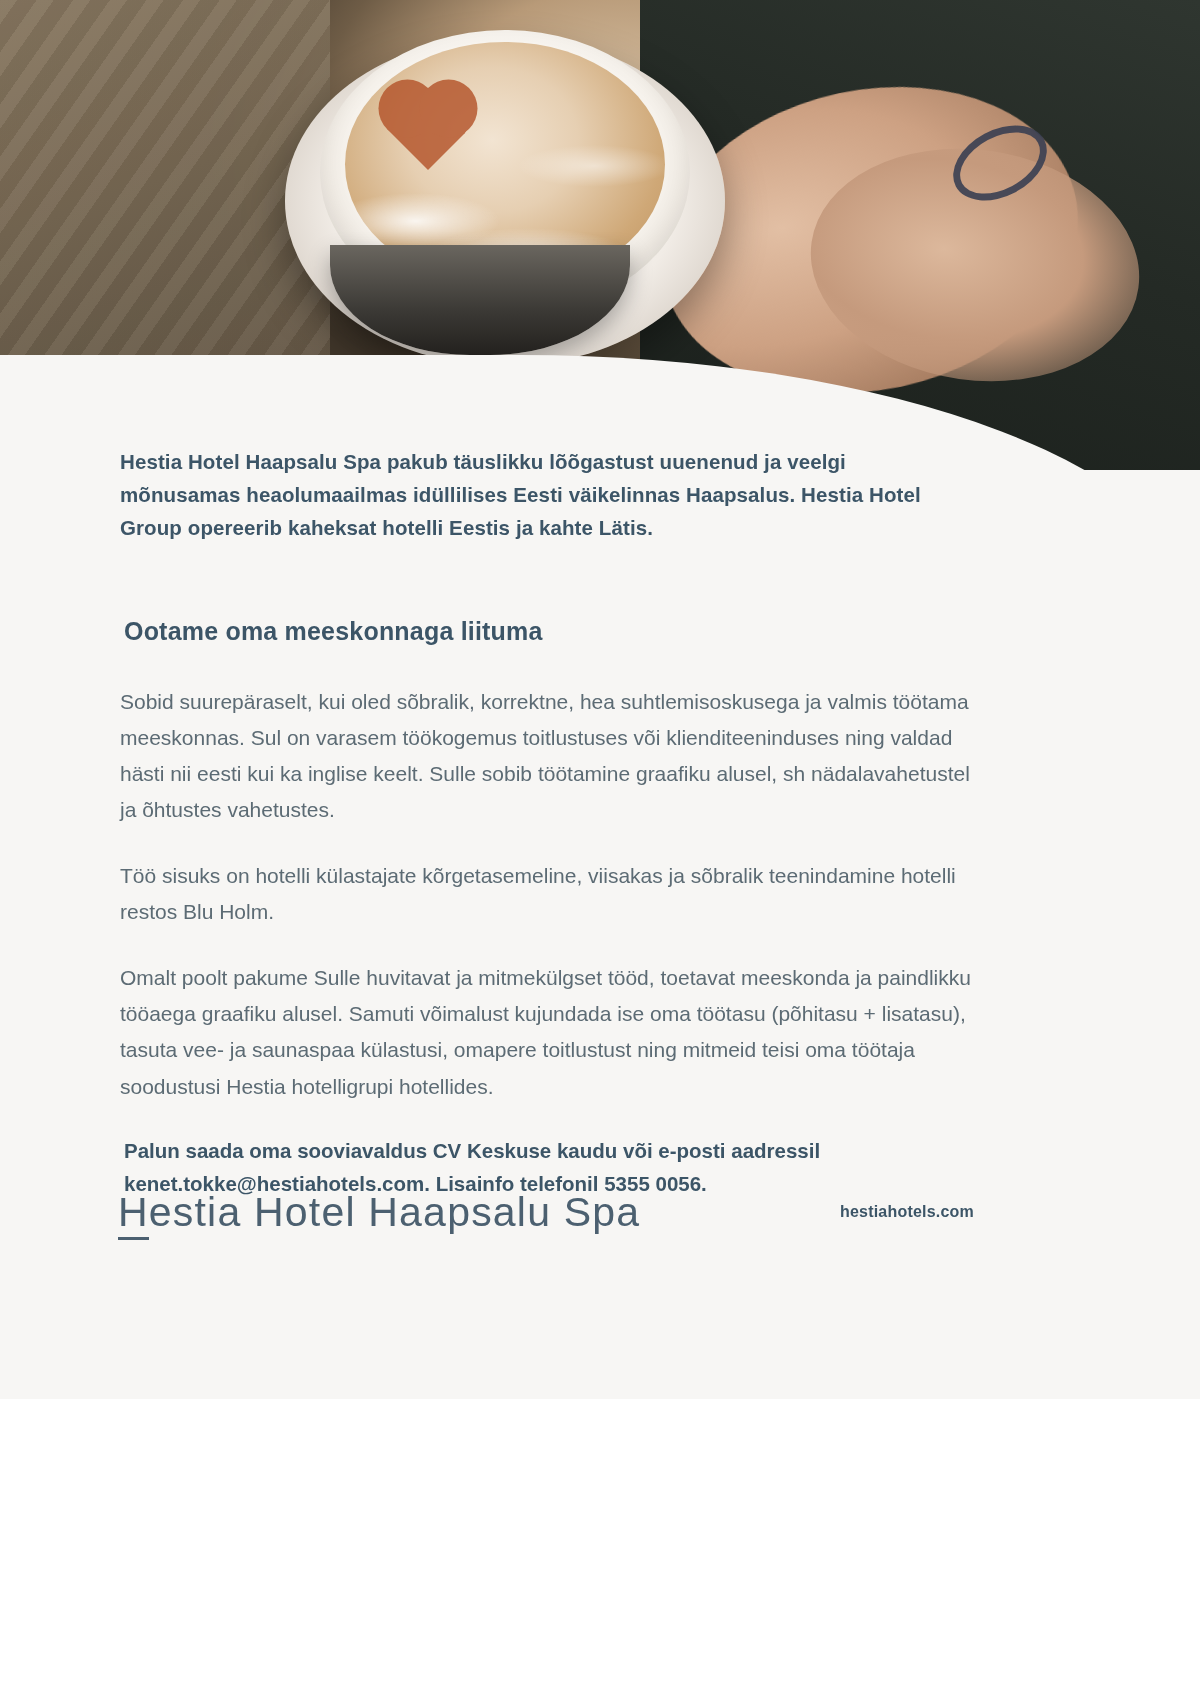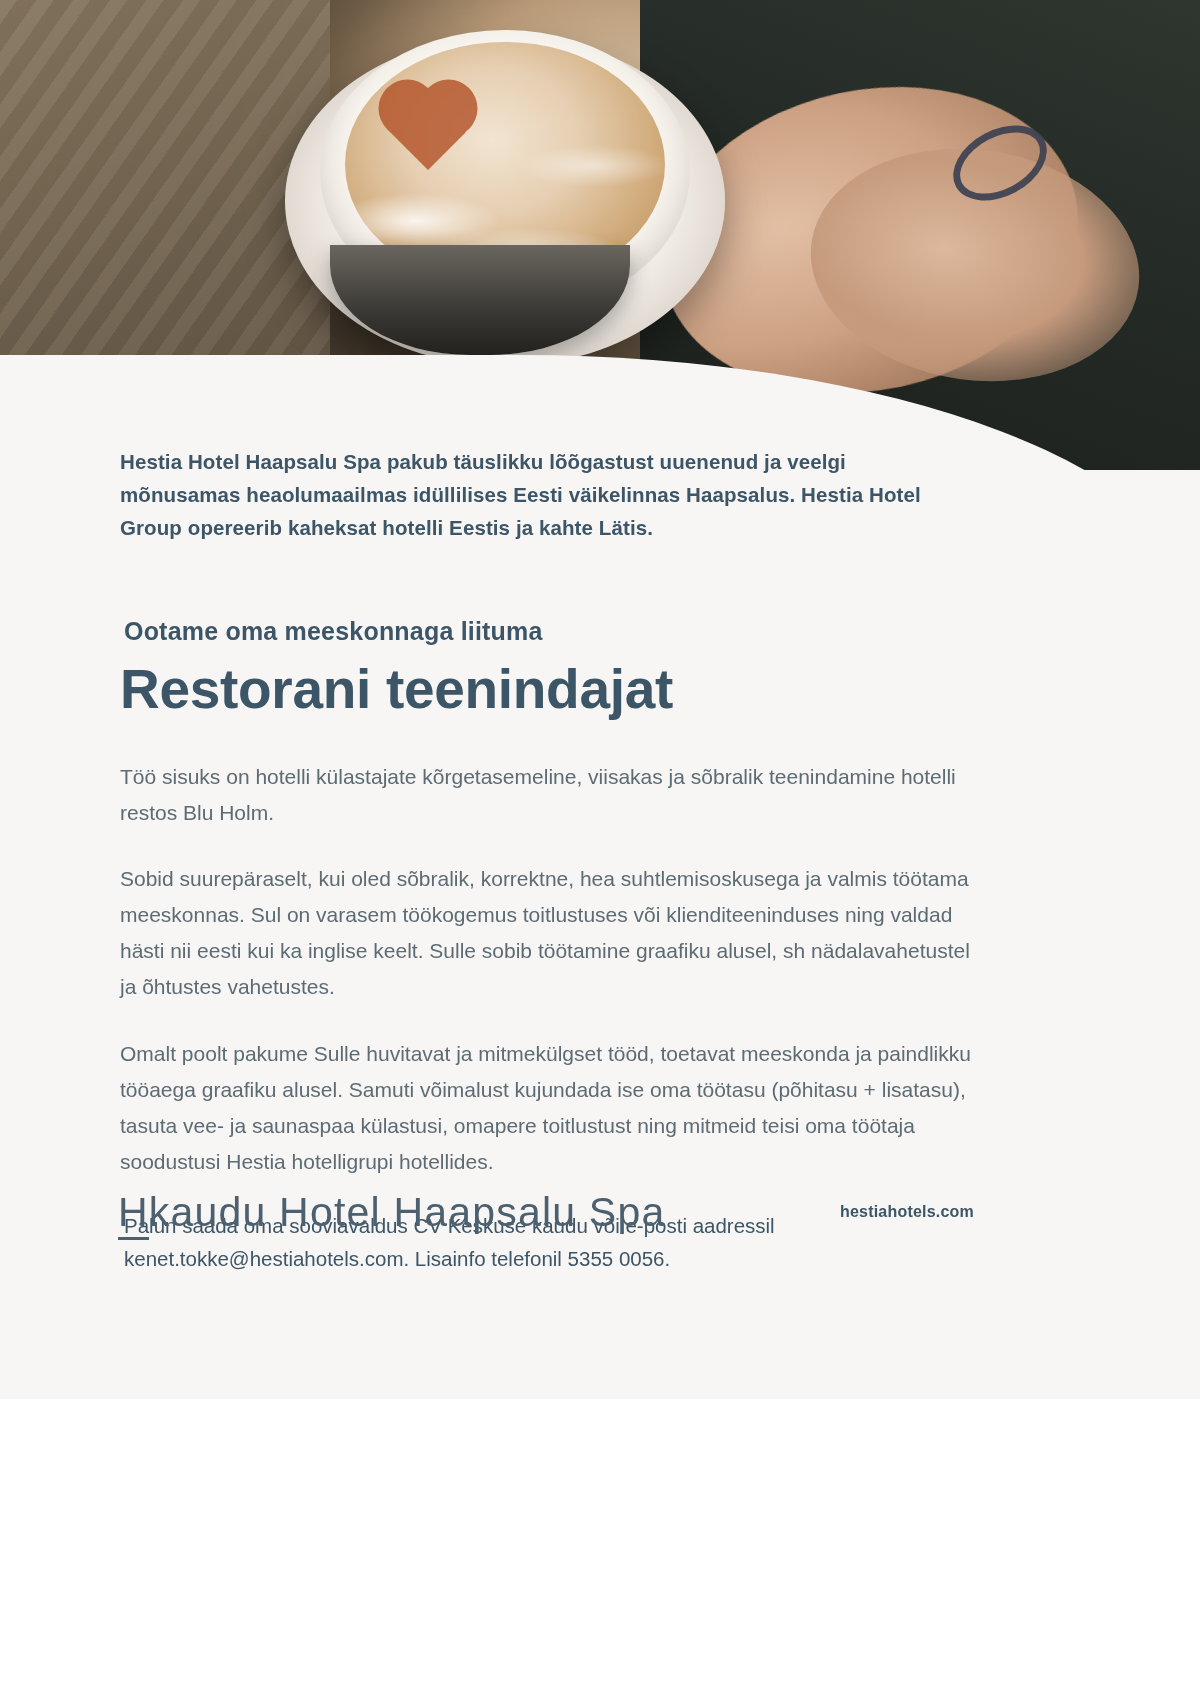--- a/index.html
+++ b/index.html
@@ -194,21 +194,21 @@
     font-size: 21px;
     line-height: 1.72;
   }
   .body p {
     margin: 0 0 30px 0;
   }
   .apply {
     margin: 20px 0 0 124px;
     width: 830px;
     color: #3c5567;
-    font-weight: normal;
+    font-weight: bold;
     font-size: 20.5px;
     line-height: 1.6;
   }
 
   
   .footer {
     position: absolute;
     left: 0;
     bottom: 150px;
     width: 1200px;
@@ -256,29 +256,28 @@
     <div class="handle"></div>
   </div>
 
   <div class="curve"></div>
 
   <div class="content">
 
     <div class="intro">Hestia Hotel Haapsalu Spa pakub täuslikku lõõgastust uuenenud ja veelgi mõnusamas heaolumaailmas idüllilises Eesti väikelinnas Haapsalus. Hestia Hotel Group opereerib kaheksat hotelli Eestis ja kahte Lätis.</div>
 
     <div class="kicker">Ootame oma meeskonnaga liituma</div>
-    <h1 class="title">Restorani teenindajat</h1>
 
     <div class="body">
+      <p>Sobid suurepäraselt, kui oled sõbralik, korrektne, hea suhtlemisoskusega ja valmis töötama meeskonnas. Sul on varasem töökogemus toitlustuses või klienditeeninduses ning valdad hästi nii eesti kui ka inglise keelt. Sulle sobib töötamine graafiku alusel, sh nädalavahetustel ja õhtustes vahetustes.</p>
       <p>Töö sisuks on hotelli külastajate kõrgetasemeline, viisakas ja sõbralik teenindamine hotelli restos Blu Holm.</p>
-      <p>Sobid suurepäraselt, kui oled sõbralik, korrektne, hea suhtlemisoskusega ja valmis töötama meeskonnas. Sul on varasem töökogemus toitlustuses või klienditeeninduses ning valdad hästi nii eesti kui ka inglise keelt. Sulle sobib töötamine graafiku alusel, sh nädalavahetustel ja õhtustes vahetustes.</p>
       <p>Omalt poolt pakume Sulle huvitavat ja mitmekülgset tööd, toetavat meeskonda ja paindlikku tööaega graafiku alusel. Samuti võimalust kujundada ise oma töötasu (põhitasu + lisatasu), tasuta vee- ja saunaspaa külastusi, omapere toitlustust ning mitmeid teisi oma töötaja soodustusi Hestia hotelligrupi hotellides.</p>
     </div>
 
     <div class="apply">Palun saada oma sooviavaldus CV Keskuse kaudu või e-posti aadressil kenet.tokke@hestiahotels.com. Lisainfo telefonil 5355 0056.</div>
   </div>
 
   <div class="footer">
-    <div class="logo"><span class="u">H</span><span>kaudu Hotel Haapsalu Spa</span></div>
+    <div class="logo"><span class="u">H</span><span>estia Hotel Haapsalu Spa</span></div>
     <div class="site">hestiahotels.com</div>
   </div>
 
 </div>
 
 </body></html>

